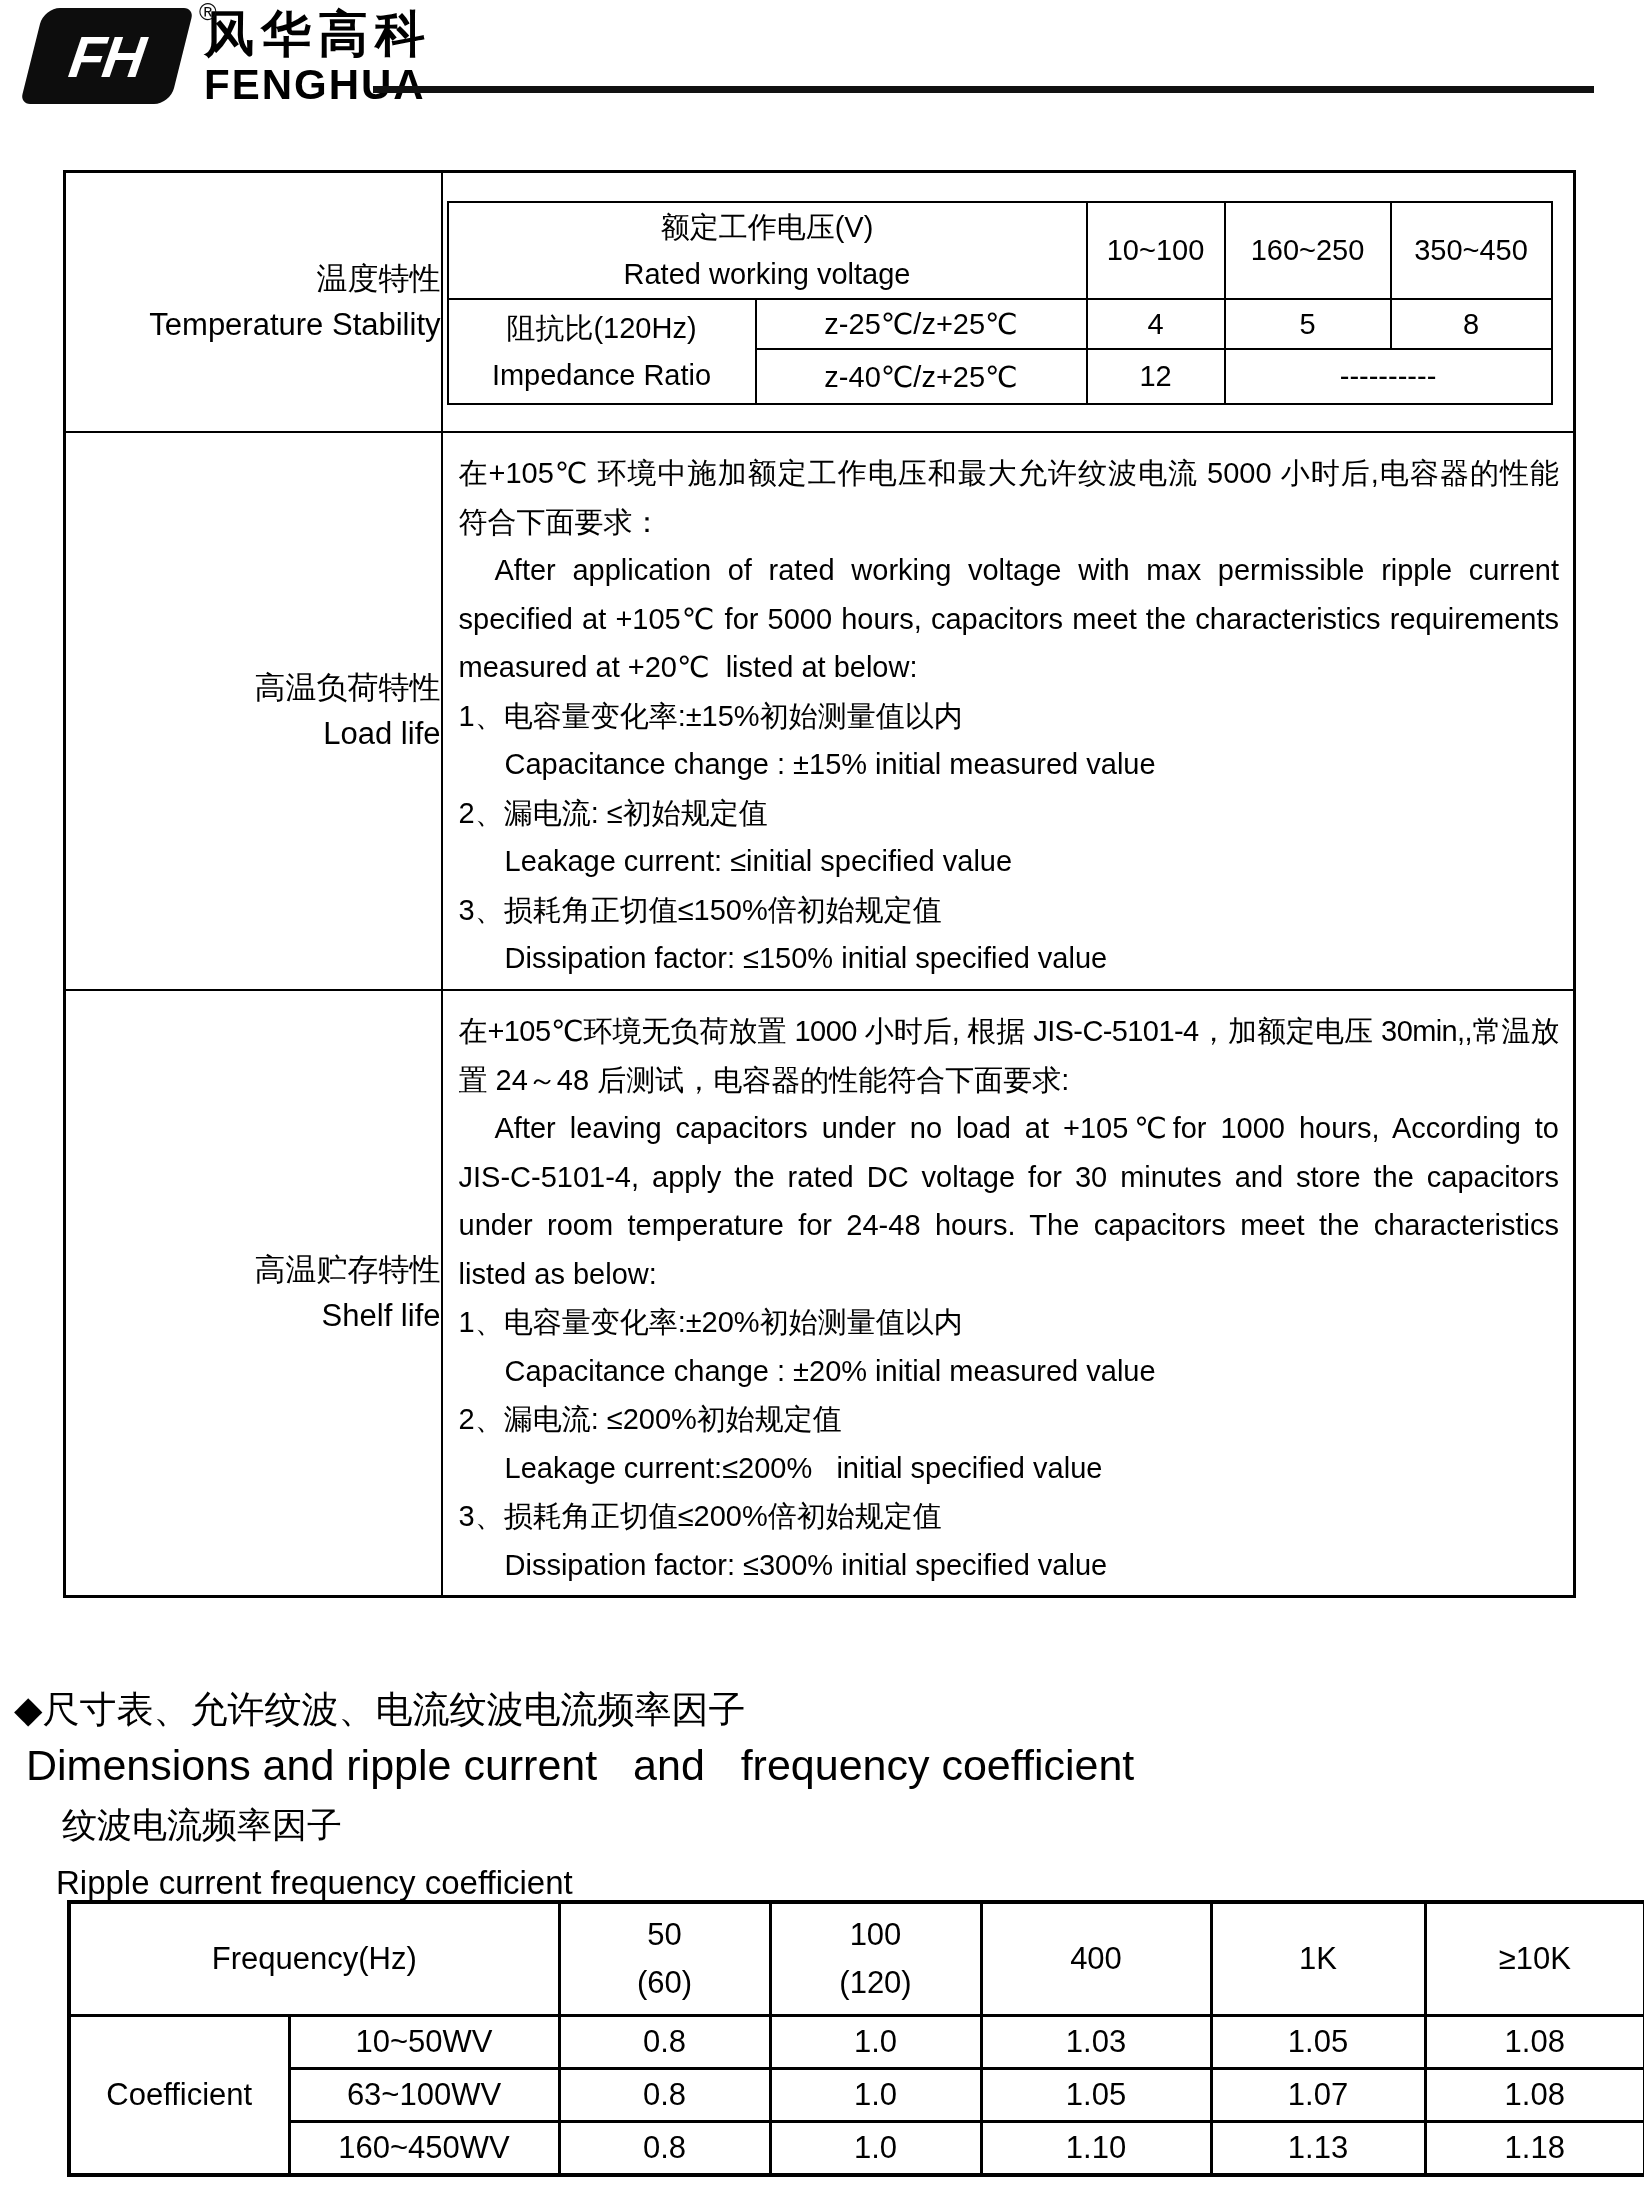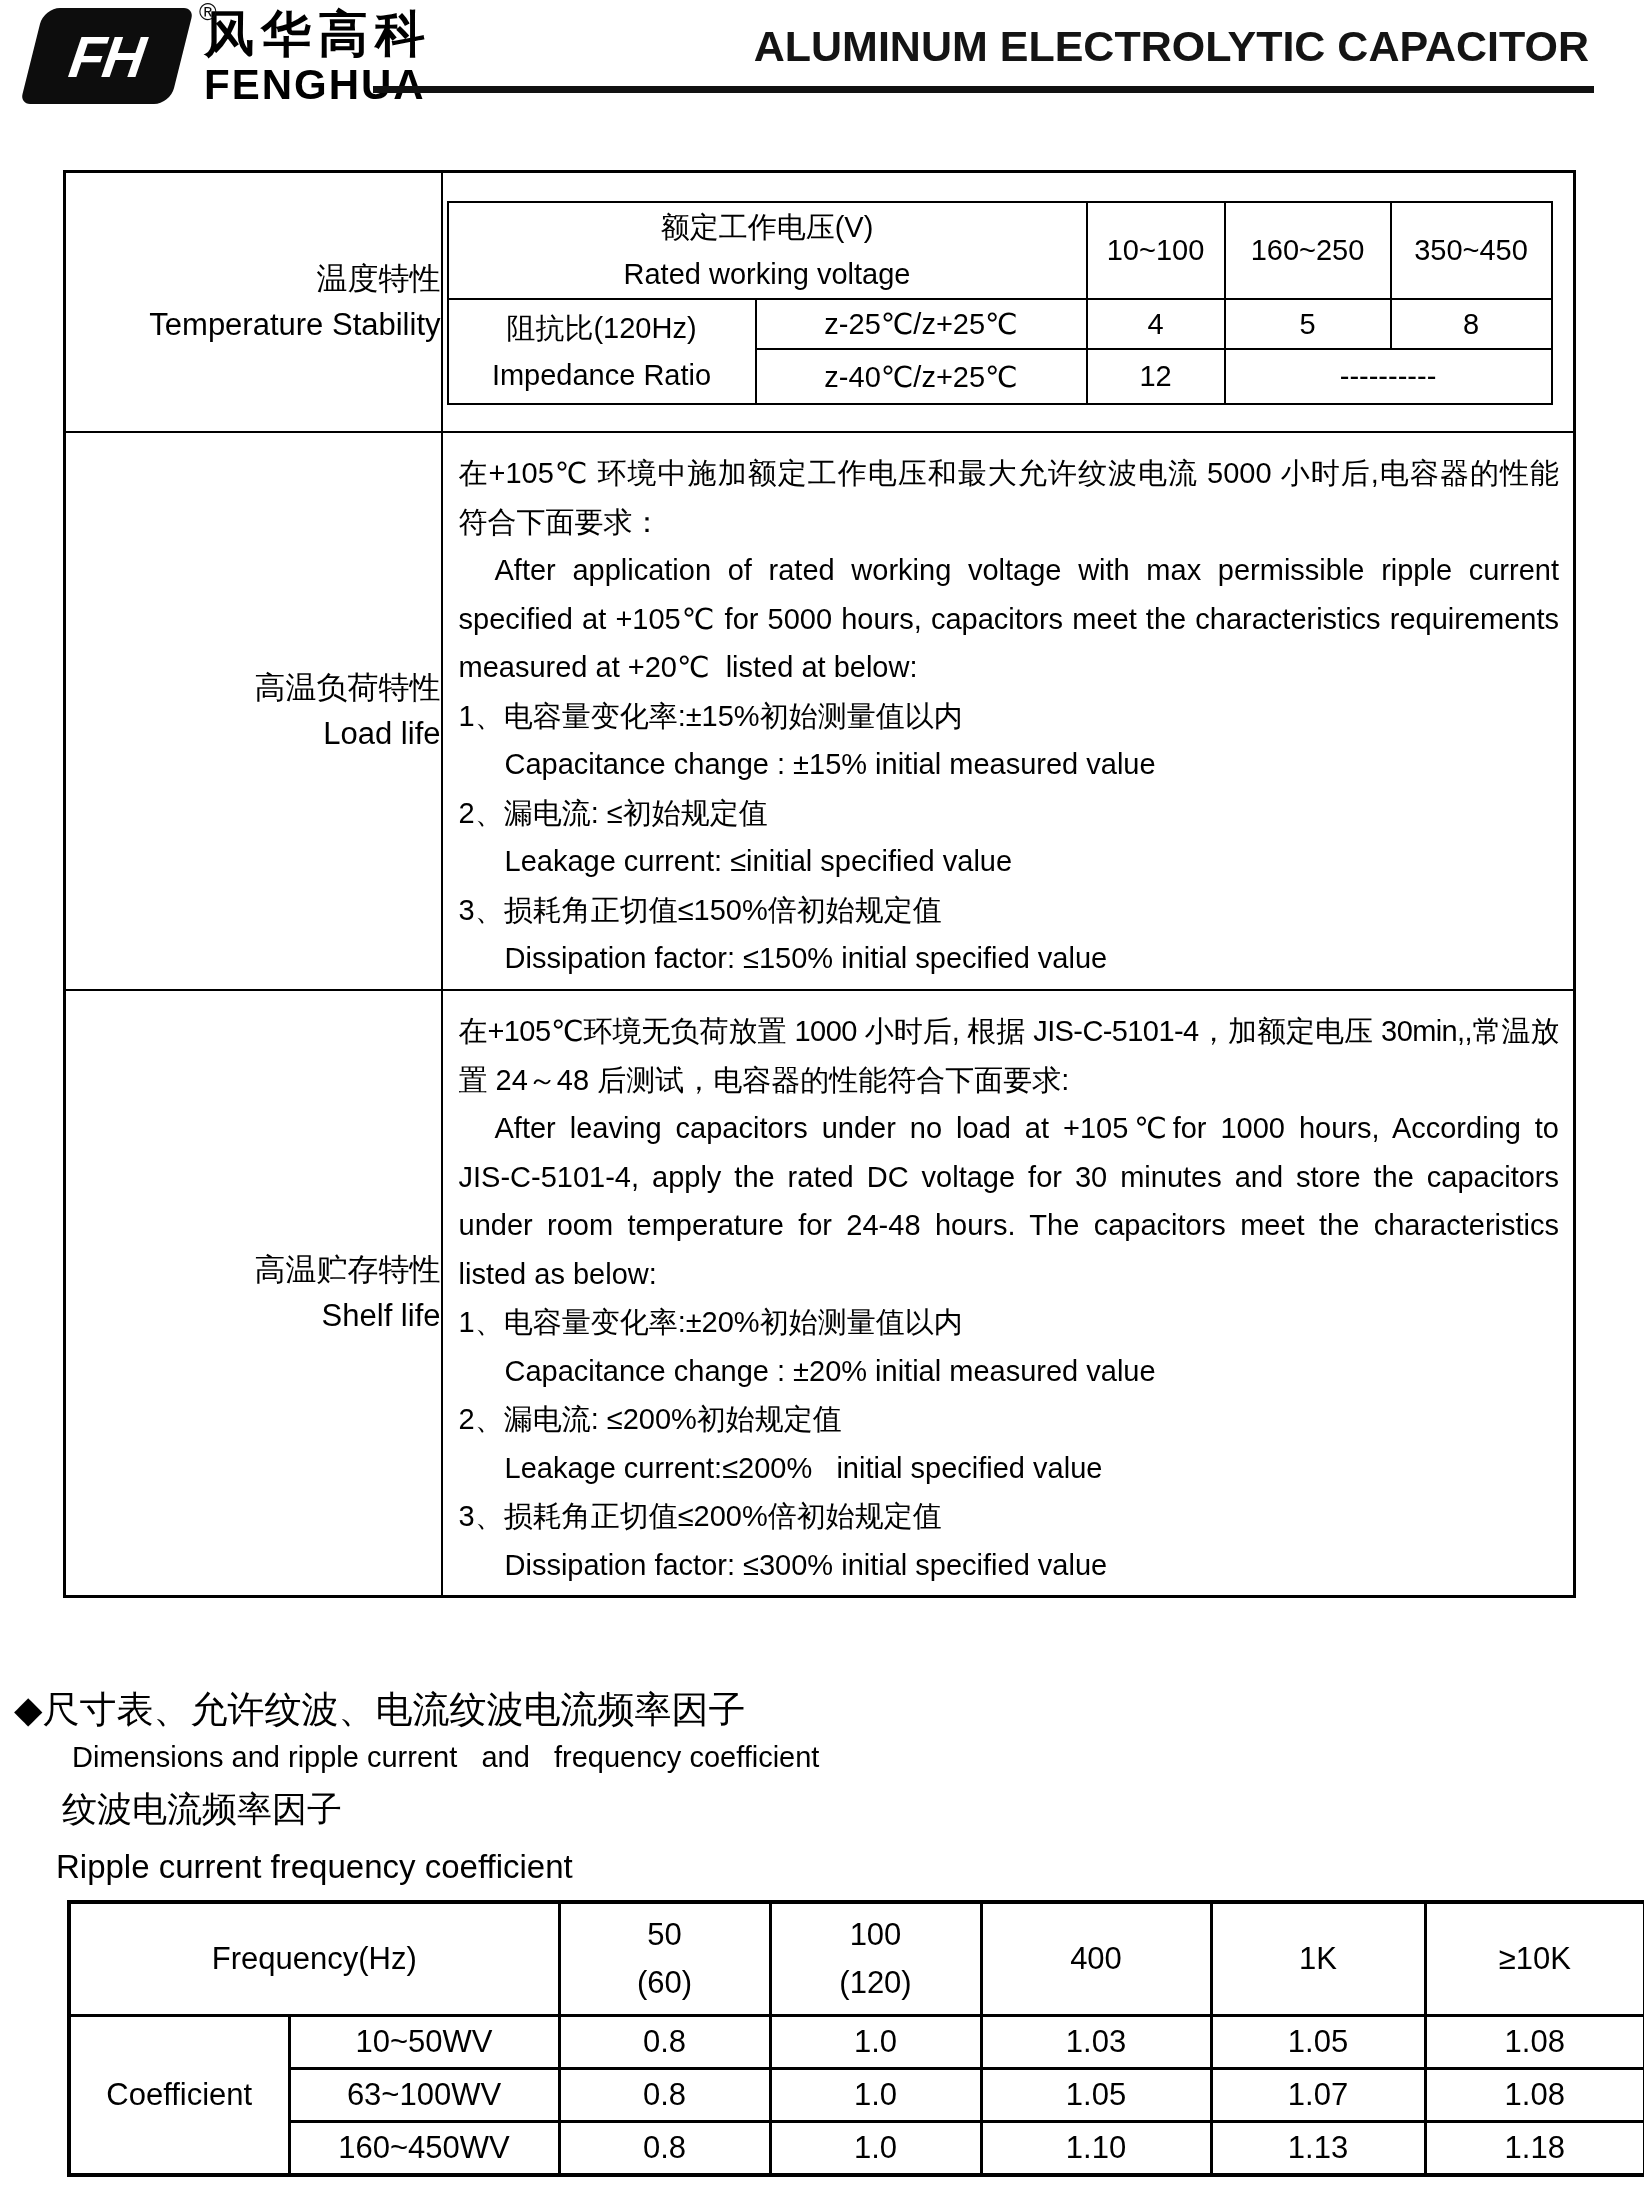--- a/index.html
+++ b/index.html
@@ -56,21 +56,21 @@
   .cell-text { padding:10px 14px 0 16px; }
   .line { font-size:29px; line-height:48.5px; white-space:pre; overflow:hidden; }
   .jl { white-space:normal; text-align:justify; text-align-last:justify; }
   .ind { text-indent:36px; }
   .sub { padding-left:46px; }
   .tight { letter-spacing:-0.6px; }
 
   
   .sec { position:absolute; left:0; top:1688px; width:1528px; }
   .sec .h-cn { margin:0 0 0 14px; font-size:37px; line-height:1.2; }
-  .sec .h-en { margin:9px 0 0 72px; font-size:29px; white-space:pre; }
+  .sec .h-en { margin:9px 0 0 26px; font-size:43px; white-space:pre; }
   .sec .s-cn { margin:12px 7px 0 62px; font-size:35px; }
   .sec .s-en { margin:15px 0 0 56px; font-size:33px; }
 
   
   table.freq {
     position:absolute; left:35px; top:1900px; width:1576px;
     border-collapse:collapse; table-layout:fixed; text-align:center;
     border:4px solid #000;
     margin-left:32px;
   }
@@ -85,21 +85,20 @@
   <div class="logo">
     <div class="logo-mark">
       <span class="mark-fh">FH</span>
       <span class="reg">®</span>
     </div>
     <div class="logo-text">
       <div class="brand-cn">风华高科</div>
       <div class="brand-en">FENGHUA</div>
     </div>
   </div>
-  <div class="doc-title">ALUMINUM ELECTROLYTIC CAPACITOR</div>
   <div class="title-rule"></div>
 </div>
 
 <table class="spec">
   <colgroup>
       <col style="width:377px">
       <col>
     </colgroup>
   <tbody>
     <tr>

